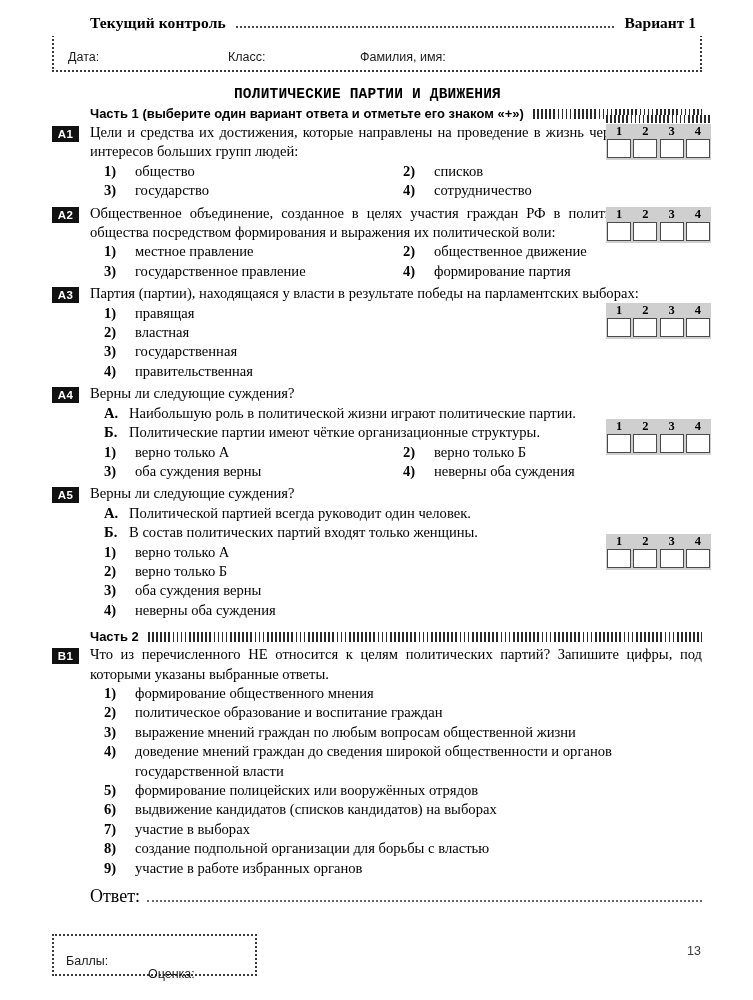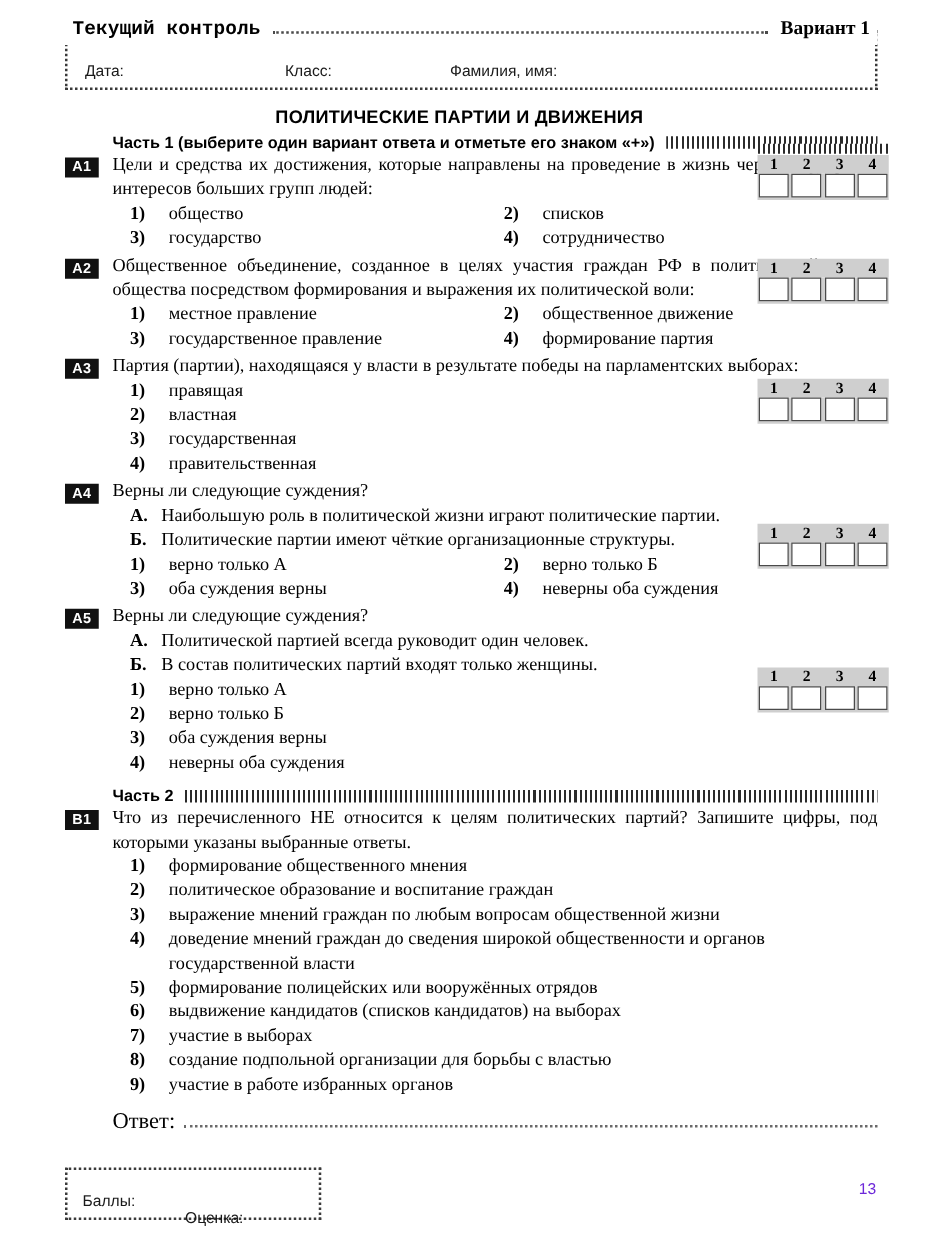--- a/index.html
+++ b/index.html
@@ -40,27 +40,28 @@
     top: 14px;
     width: 650px;
     height: 22px;
     display: flex;
     align-items: baseline;
     background: #ffffff;
     box-sizing: border-box;
     padding: 0 6px;
   }
   .header-title {
-    font-family: Liberation Mono, monospace;
+    font-family: Liberation Serif, serif;
     font-weight: bold;
     font-size: 15.5px;
     letter-spacing: 0.1px;
     white-space: nowrap;
     background: #ffffff;
     padding-right: 6px;
+    margin-left: 32px;
   }
   .dotfill {
     flex: 1 1 auto;
     border-bottom: 2px dotted #4a4a4a;
     margin: 0 4px 4px 4px;
     height: 10px;
     min-width: 10px;
   }
   .header-variant {
     font-family: "Liberation Serif", "DejaVu Serif", serif;
@@ -87,21 +88,21 @@
   .f-class { left: 160px; }
   .f-name  { left: 292px; }
 
   
   .doc-title {
     position: absolute;
     left: 0;
     top: 86px;
     width: 735px;
     text-align: center;
-    font-family: Liberation Sans, sans-serif;
+    font-family: Liberation Mono, monospace;
     font-weight: bold;
     font-size: 14.5px;
     letter-spacing: 0.2px;
   }
 
   
   .content {
     position: absolute;
     left: 52px;
     top: 106px;
@@ -293,21 +294,21 @@
   .footer-fields .f { position: absolute; white-space: nowrap; }
   .f-score { left: 0px; }
   .f-mark  { left: 82px; margin-top: 13px; }
 
   .page-number {
     position: absolute;
     right: 52px;
     top: 944px;
     font-family: "Liberation Sans", "DejaVu Sans", sans-serif;
     font-size: 12.5px;
-    color: #6d28d9;
+    color: #404040;
   }
 </style>
 </head>
 <body>
 
 <div class="page">
 
   <div class="header-box"></div>
 
   <div class="header-title-row">

